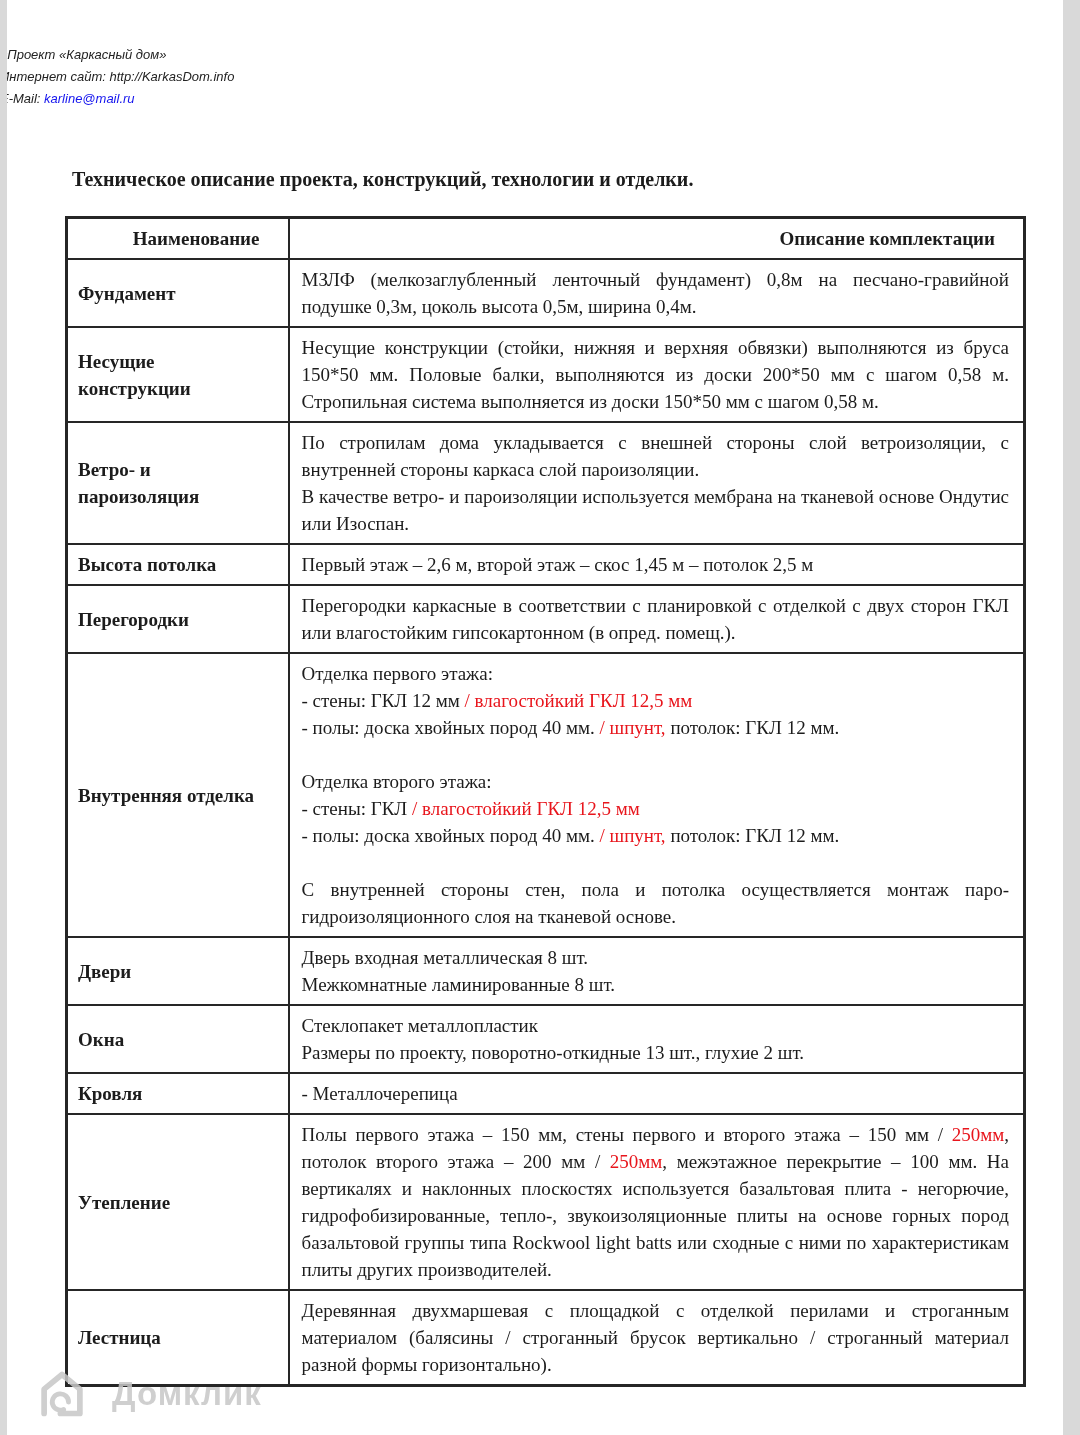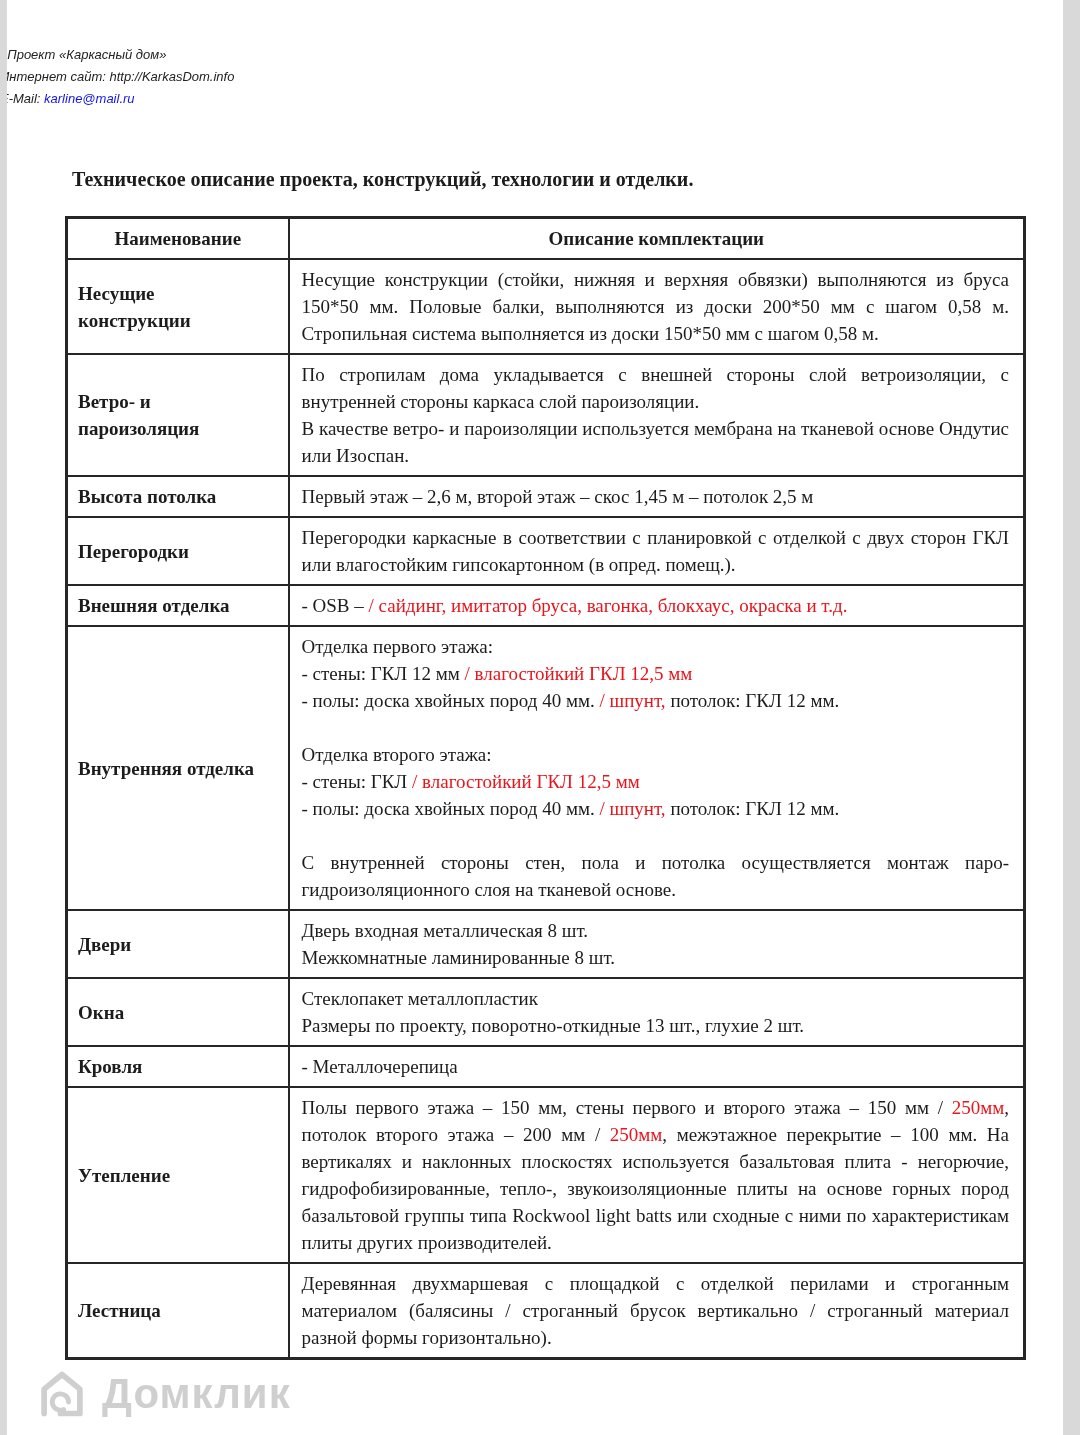--- a/index.html
+++ b/index.html
@@ -43,21 +43,21 @@
     width:958px;
     margin-left:65px;
     font-size:19px;
     line-height:27px;
   }
   table.spec,table.spec th,table.spec td{
     border:2px solid #262626;
   }
   table.spec{border-width:3px;}
   th{
-    text-align:center;
+    text-align:right;
     font-size:19px;
     padding:6px 28px;
     font-weight:bold;
   }
   td.label-cell{
     vertical-align:middle;
     font-weight:bold;
     padding:4px 8px 4px 10px;
     white-space:pre-line;
   }
@@ -71,26 +71,26 @@
   }
   td.content-cell p.blank{min-height:27px;}
   .red{color:var(--red,#e8151c);}
 
   .watermark{
     position:absolute;
     left:36px;
     top:1368px;
     display:flex;
     align-items:center;
-    gap:14px;
+    gap:24px;
     color:#c7c7c7;
     opacity:.85;
     font-family:"Liberation Sans","DejaVu Sans",sans-serif;
     font-weight:bold;
-    font-size:42px;
+    font-size:33px;
     letter-spacing:1px;
     pointer-events:none;
     text-align:center;
   }
   .watermark svg{display:block;}
 </style>
 </head>
 <body>
 
 <div class="scan-edge left"></div>
@@ -110,20 +110,26 @@
       <col style="width:736px">
     </colgroup>
   <thead>
     <tr>
       <th>Наименование</th>
       <th>Описание комплектации</th>
     </tr>
   </thead>
   <tbody id="table-body">
       <tr>
+        <td class="label-cell">Фундамент</td>
+        <td class="content-cell">
+          <p><span>МЗЛФ (мелкозаглубленный ленточный фундамент) 0,8м на песчано-гравийной подушке 0,3м, цоколь высота 0,5м, ширина 0,4м.</span></p>
+        </td>
+      </tr>
+      <tr>
         <td class="label-cell">Несущие
 конструкции</td>
         <td class="content-cell">
           <p><span>Несущие конструкции (стойки, нижняя и верхняя обвязки) выполняются из бруса 150*50 мм. Половые балки, выполняются из доски 200*50 мм с шагом 0,58 м. Стропильная система выполняется из доски 150*50 мм с шагом 0,58 м.</span></p>
         </td>
       </tr>
       <tr>
         <td class="label-cell">Ветро- и
 пароизоляция</td>
         <td class="content-cell">
@@ -134,26 +140,20 @@
       <tr>
         <td class="label-cell">Высота потолка</td>
         <td class="content-cell">
           <p><span>Первый этаж  –  2,6 м, второй этаж – скос 1,45 м – потолок 2,5 м</span></p>
         </td>
       </tr>
       <tr>
         <td class="label-cell">Перегородки</td>
         <td class="content-cell">
           <p><span>Перегородки каркасные в соответствии с планировкой с отделкой с двух сторон ГКЛ или влагостойким гипсокартонном (в опред. помещ.).</span></p>
-        </td>
-      </tr>
-      <tr>
-        <td class="label-cell">Внешняя отделка</td>
-        <td class="content-cell">
-          <p><span>- OSB  – </span><span class="red">/ сайдинг, имитатор бруса, вагонка, блокхаус, окраска и т.д.</span></p>
         </td>
       </tr>
       <tr>
         <td class="label-cell">Внутренняя отделка</td>
         <td class="content-cell">
           <p><span>Отделка первого этажа:</span></p>
           <p><span>- стены: ГКЛ 12 мм </span><span class="red">/ влагостойкий ГКЛ 12,5 мм</span></p>
           <p><span>- полы: доска хвойных пород 40 мм. </span><span class="red">/ шпунт,</span><span> потолок: ГКЛ 12 мм.</span></p>
           <p class="blank"></p>
           <p><span>Отделка второго этажа:</span></p>

